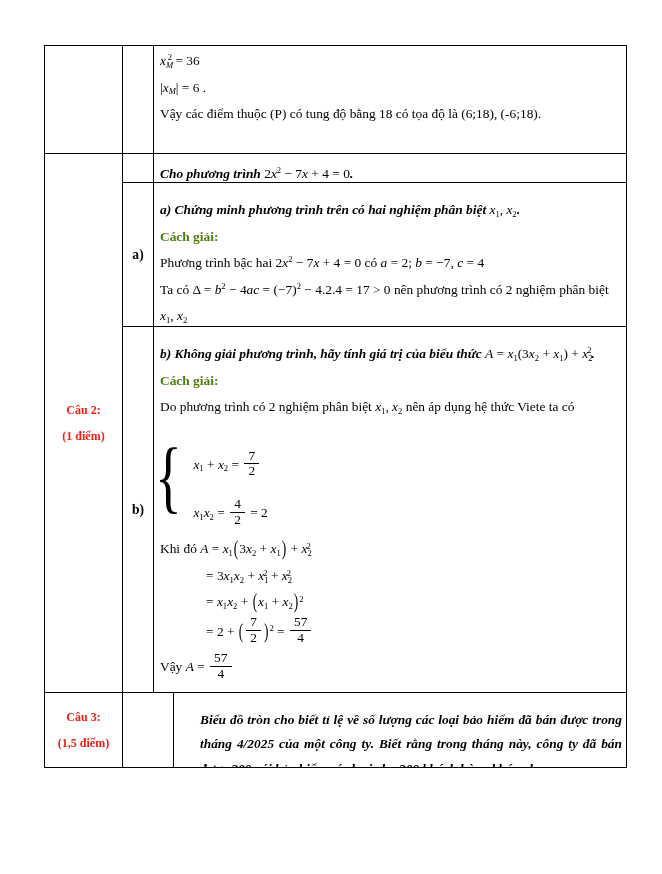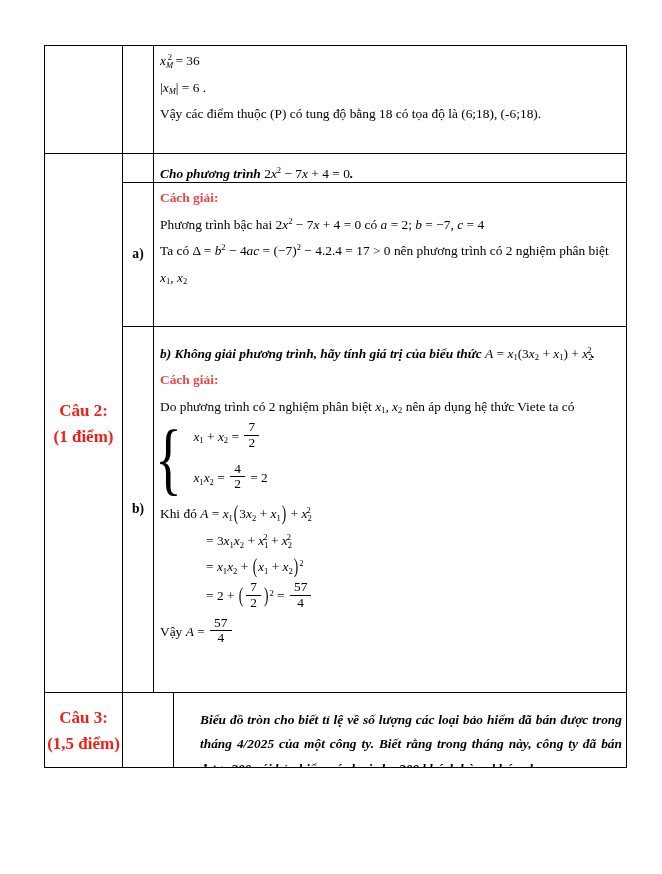--- a/index.html
+++ b/index.html
@@ -25,22 +25,22 @@
   .bandright{ flex:1; display:flex; flex-direction:column; }
   .sub{ display:flex; border-bottom:1.5px solid #000; }
   .sub:last-child{ border-bottom:none; }
   .sub-h{ height:29px; }
   .sub-h .c3{ padding-top:0; display:flex; align-items:center; }
   .sub-a{ height:144px; }
   .sub-b{ height:366px; }
   .r3{ height:74px;gap:20px; }
   .r3 .c3{ padding-top:3px; padding-right:4px; }
 
-  .qlabel{ color:#ef2015; font-weight:bold; text-align:center; line-height:19px; font-size:17px; }
-  .red{ color:#ef4444; font-weight:bold; }
+  .qlabel{ color:#ef2015; font-weight:bold; text-align:center; line-height:19px; font-size:12px; }
+  .red{ color:#4d7c0f; font-weight:bold; }
   .bi{ font-weight:bold; font-style:italic;margin-top:12px; }
   .line{ margin-bottom:5.5px; line-height:21px; }
   .r1line{ margin-bottom:5px; line-height:21.5px; }
   .justify{ text-align:justify; line-height:24.4px; }
 
   
   .m{ font-weight:normal; font-style:normal; }
   .mi{ font-style:italic; }
   sub,sup{ font-size:64%; line-height:0; vertical-align:baseline; position:relative; }
   sub{ top:0.3em; }
@@ -49,21 +49,21 @@
   .frac{ display:inline-block; vertical-align:middle; text-align:center;
          line-height:1.1; margin:0 2px; transform:translateY(-2px); }
   .fn{ display:block; padding:0 4px 0; border-bottom:1.3px solid #000; }
   .fd{ display:block; }
   .bigp{ display:inline-block; transform:scaleY(1.62); transform-origin:50% 58%;
          font-weight:normal; padding:0 1px; }
 
   .system{ display:flex; align-items:center; margin:4px 0 9px 0; }
   .sysbrace{ font-size:80px; font-weight:normal; line-height:0; display:inline-block;
              transform:scaleX(0.7); transform-origin:left 50%; margin-left:-5px; }
-  .syseqs{ display:flex; flex-direction:column; gap:11px; }
+  .syseqs{ display:flex; flex-direction:column; gap:18px;margin-top:28px; }
   .d-line{ margin:0 0 5px 46px; line-height:21px; }
   .d-first{ margin-left:0; margin-bottom:6px; }
   .d-frac{ margin:5px 0 5px 46px; }
   .concl{ margin-top:3px; }
 </style>
 </head>
 <body>
 
 <div class="page">
   <div class="tbl">
@@ -88,20 +88,21 @@
         <div class="sub sub-h">
           <div class="c2"></div>
           <div class="c3">
             <div class="bi">Cho phương trình <span class="m">2<span class="mi">x</span><sup>2</sup> − 7<span class="mi">x</span> + 4 = 0</span>.</div>
           </div>
         </div>
 
         <div class="sub sub-a">
           <div class="c2">a)</div>
           <div class="c3">
+            <div class="line bi">a) Chứng minh phương trình trên có hai nghiệm phân biệt <span class="m"><span class="mi">x</span><sub>1</sub>, <span class="mi">x</span><sub>2</sub></span>.</div>
             <div class="line red">Cách giải:</div>
             <div class="line">Phương trình bậc hai <span class="m">2<span class="mi">x</span><sup>2</sup> − 7<span class="mi">x</span> + 4 = 0</span> có <span class="m"><span class="mi">a</span> = 2; <span class="mi">b</span> = −7, <span class="mi">c</span> = 4</span></div>
             <div class="line">Ta có <span class="m">Δ = <span class="mi">b</span><sup>2</sup> − 4<span class="mi">ac</span> = (−7)<sup>2</sup> − 4.2.4 = 17 &gt; 0</span> nên phương trình có 2 nghiệm phân biệt</div>
             <div class="line"><span class="m"><span class="mi">x</span><sub>1</sub>, <span class="mi">x</span><sub>2</sub></span></div>
           </div>
         </div>
 
         <div class="sub sub-b">
           <div class="c2">b)</div>
           <div class="c3">

